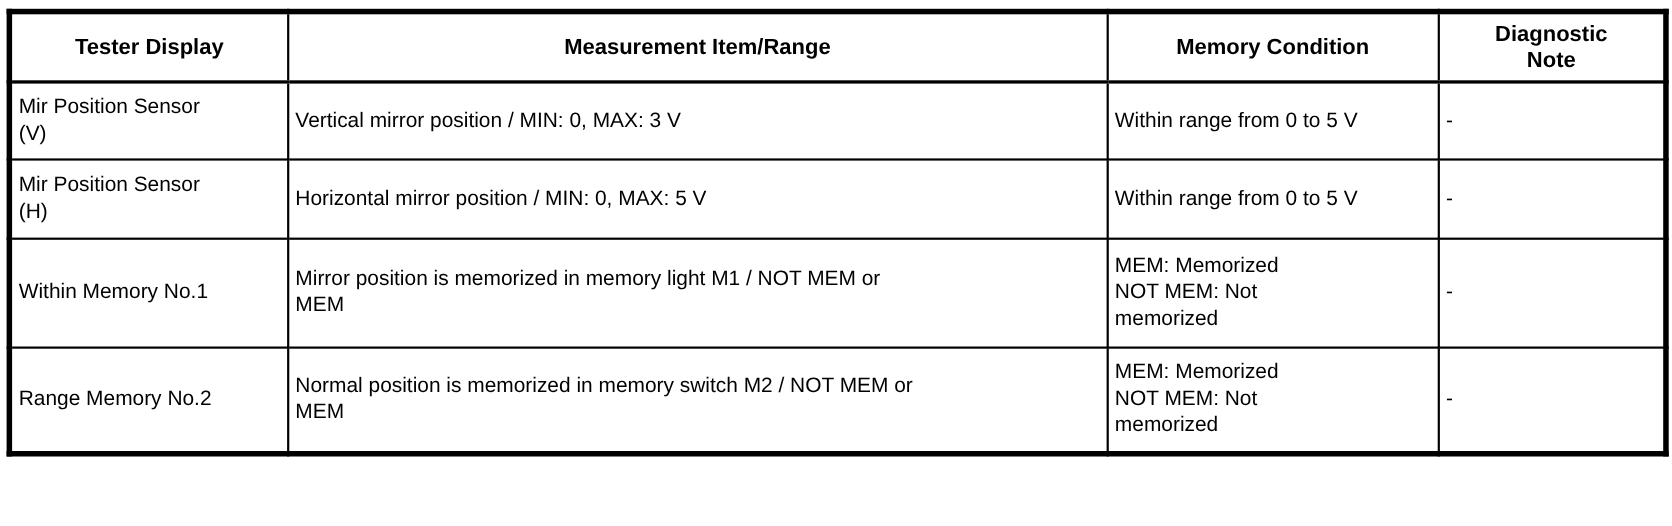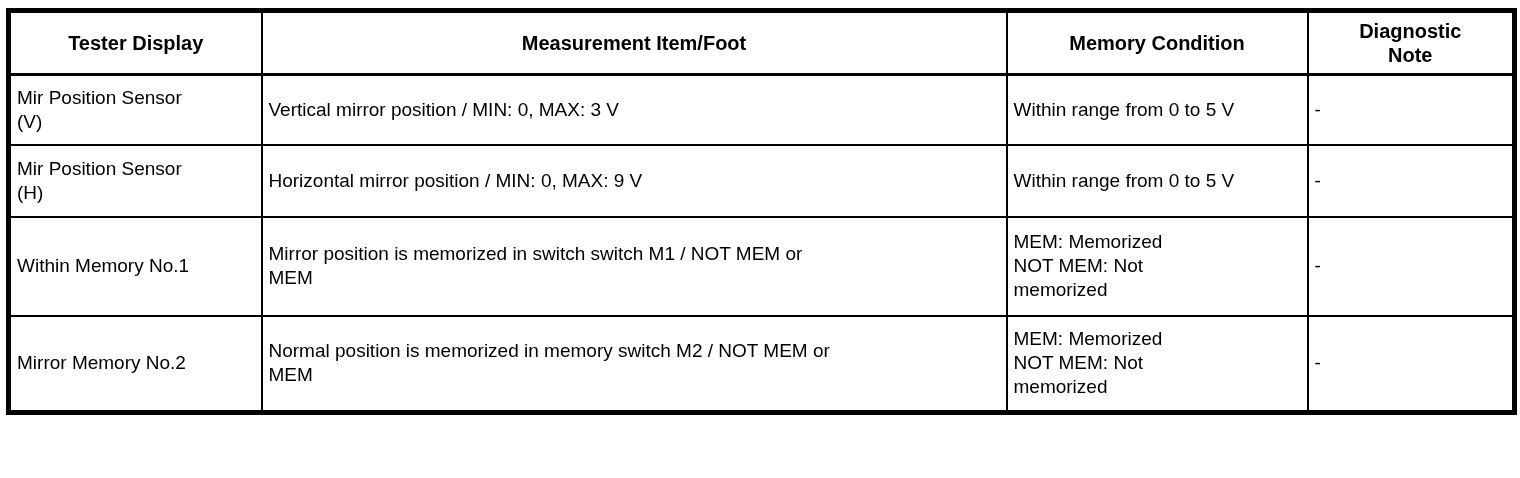--- a/index.html
+++ b/index.html
@@ -65,52 +65,52 @@
   <table class="spec-table">
     <colgroup>
       <col class="c1">
         <col class="c2">
         <col class="c3">
         <col class="c4">
     </colgroup>
     <thead>
       <tr>
         <th>Tester Display</th>
-        <th>Measurement Item/Foot</th>
+        <th>Measurement Item/Range</th>
         <th>Memory Condition</th>
         <th>Diagnostic
 Note</th>
       </tr>
     </thead>
     <tbody>
       <tr class="row-1">
         <td>Mir Position Sensor
 (V)</td>
         <td>Vertical mirror position / MIN: 0, MAX: 3 V</td>
         <td>Within range from 0 to 5 V</td>
         <td>-</td>
       </tr>
       <tr class="row-2">
         <td>Mir Position Sensor
 (H)</td>
-        <td>Horizontal mirror position / MIN: 0, MAX: 9 V</td>
+        <td>Horizontal mirror position / MIN: 0, MAX: 5 V</td>
         <td>Within range from 0 to 5 V</td>
         <td>-</td>
       </tr>
       <tr class="row-4">
         <td>Within Memory No.1</td>
-        <td>Mirror position is memorized in switch switch M1 / NOT MEM or
+        <td>Mirror position is memorized in memory light M1 / NOT MEM or
 MEM</td>
         <td>MEM: Memorized
 NOT MEM: Not
 memorized</td>
         <td>-</td>
       </tr>
       <tr class="row-5">
-        <td>Mirror Memory No.2</td>
+        <td>Range Memory No.2</td>
         <td>Normal position is memorized in memory switch M2 / NOT MEM or
 MEM</td>
         <td>MEM: Memorized
 NOT MEM: Not
 memorized</td>
         <td>-</td>
       </tr>
     </tbody>
   </table>
 </div>

